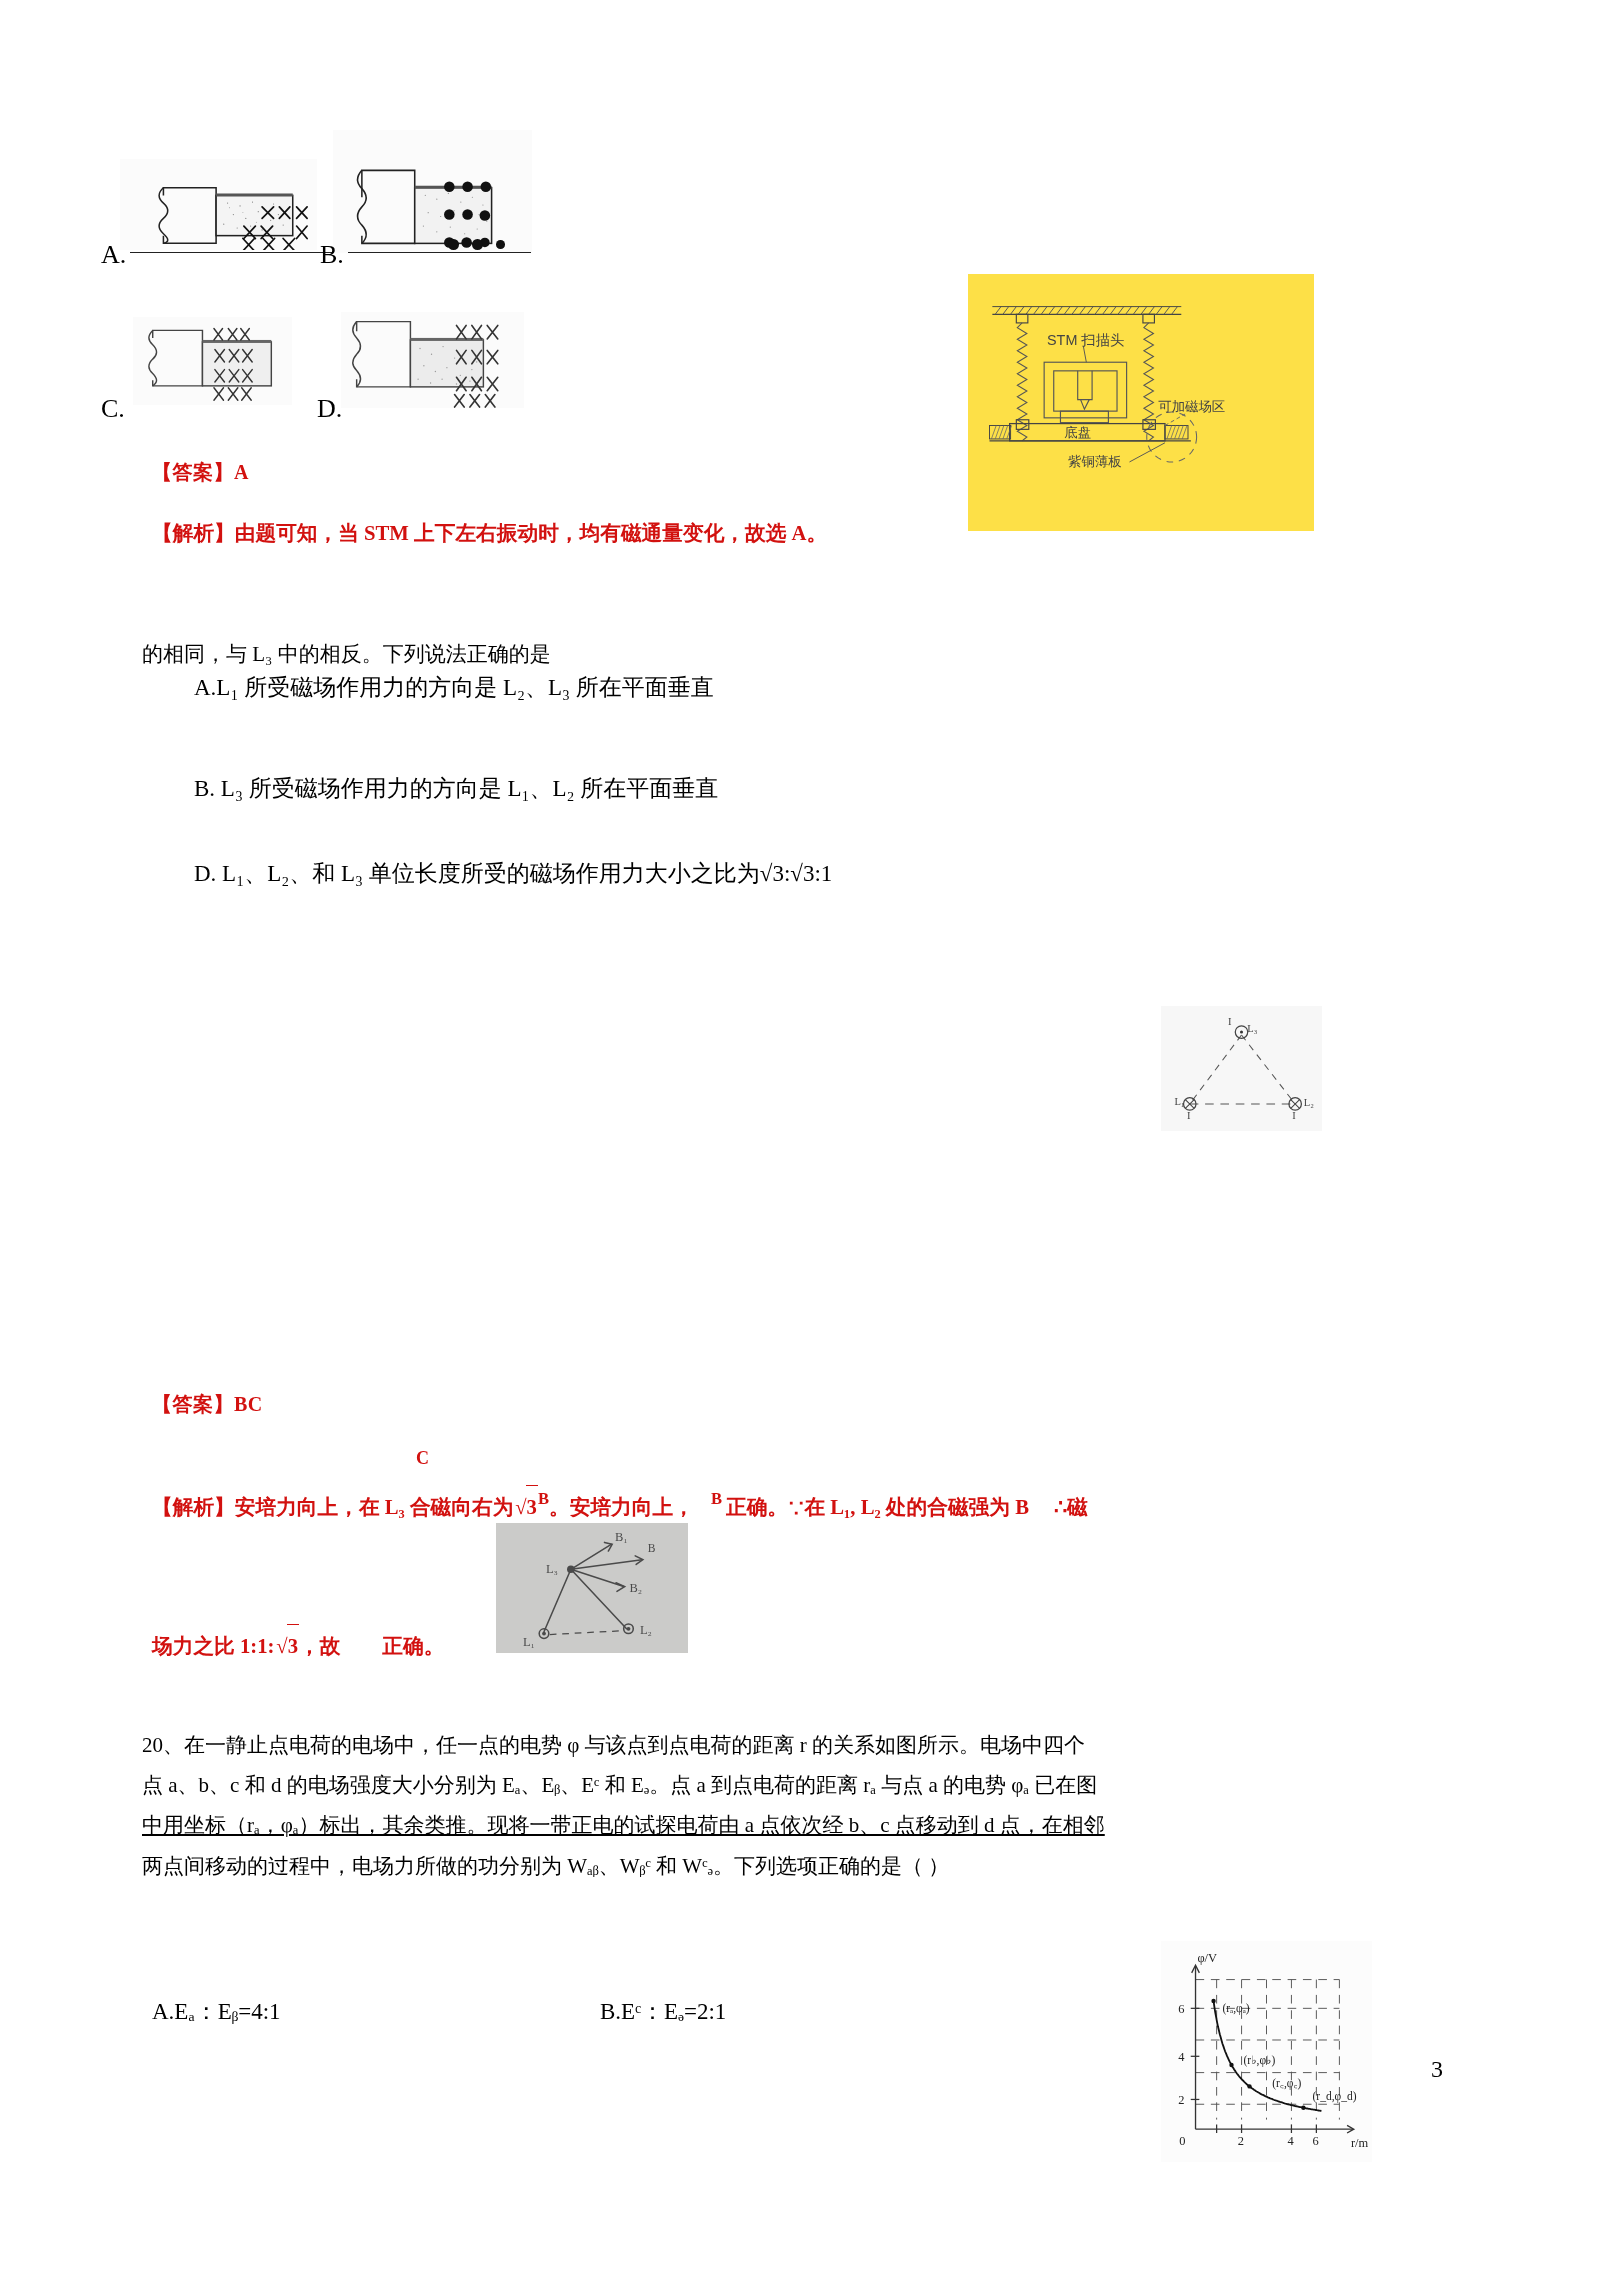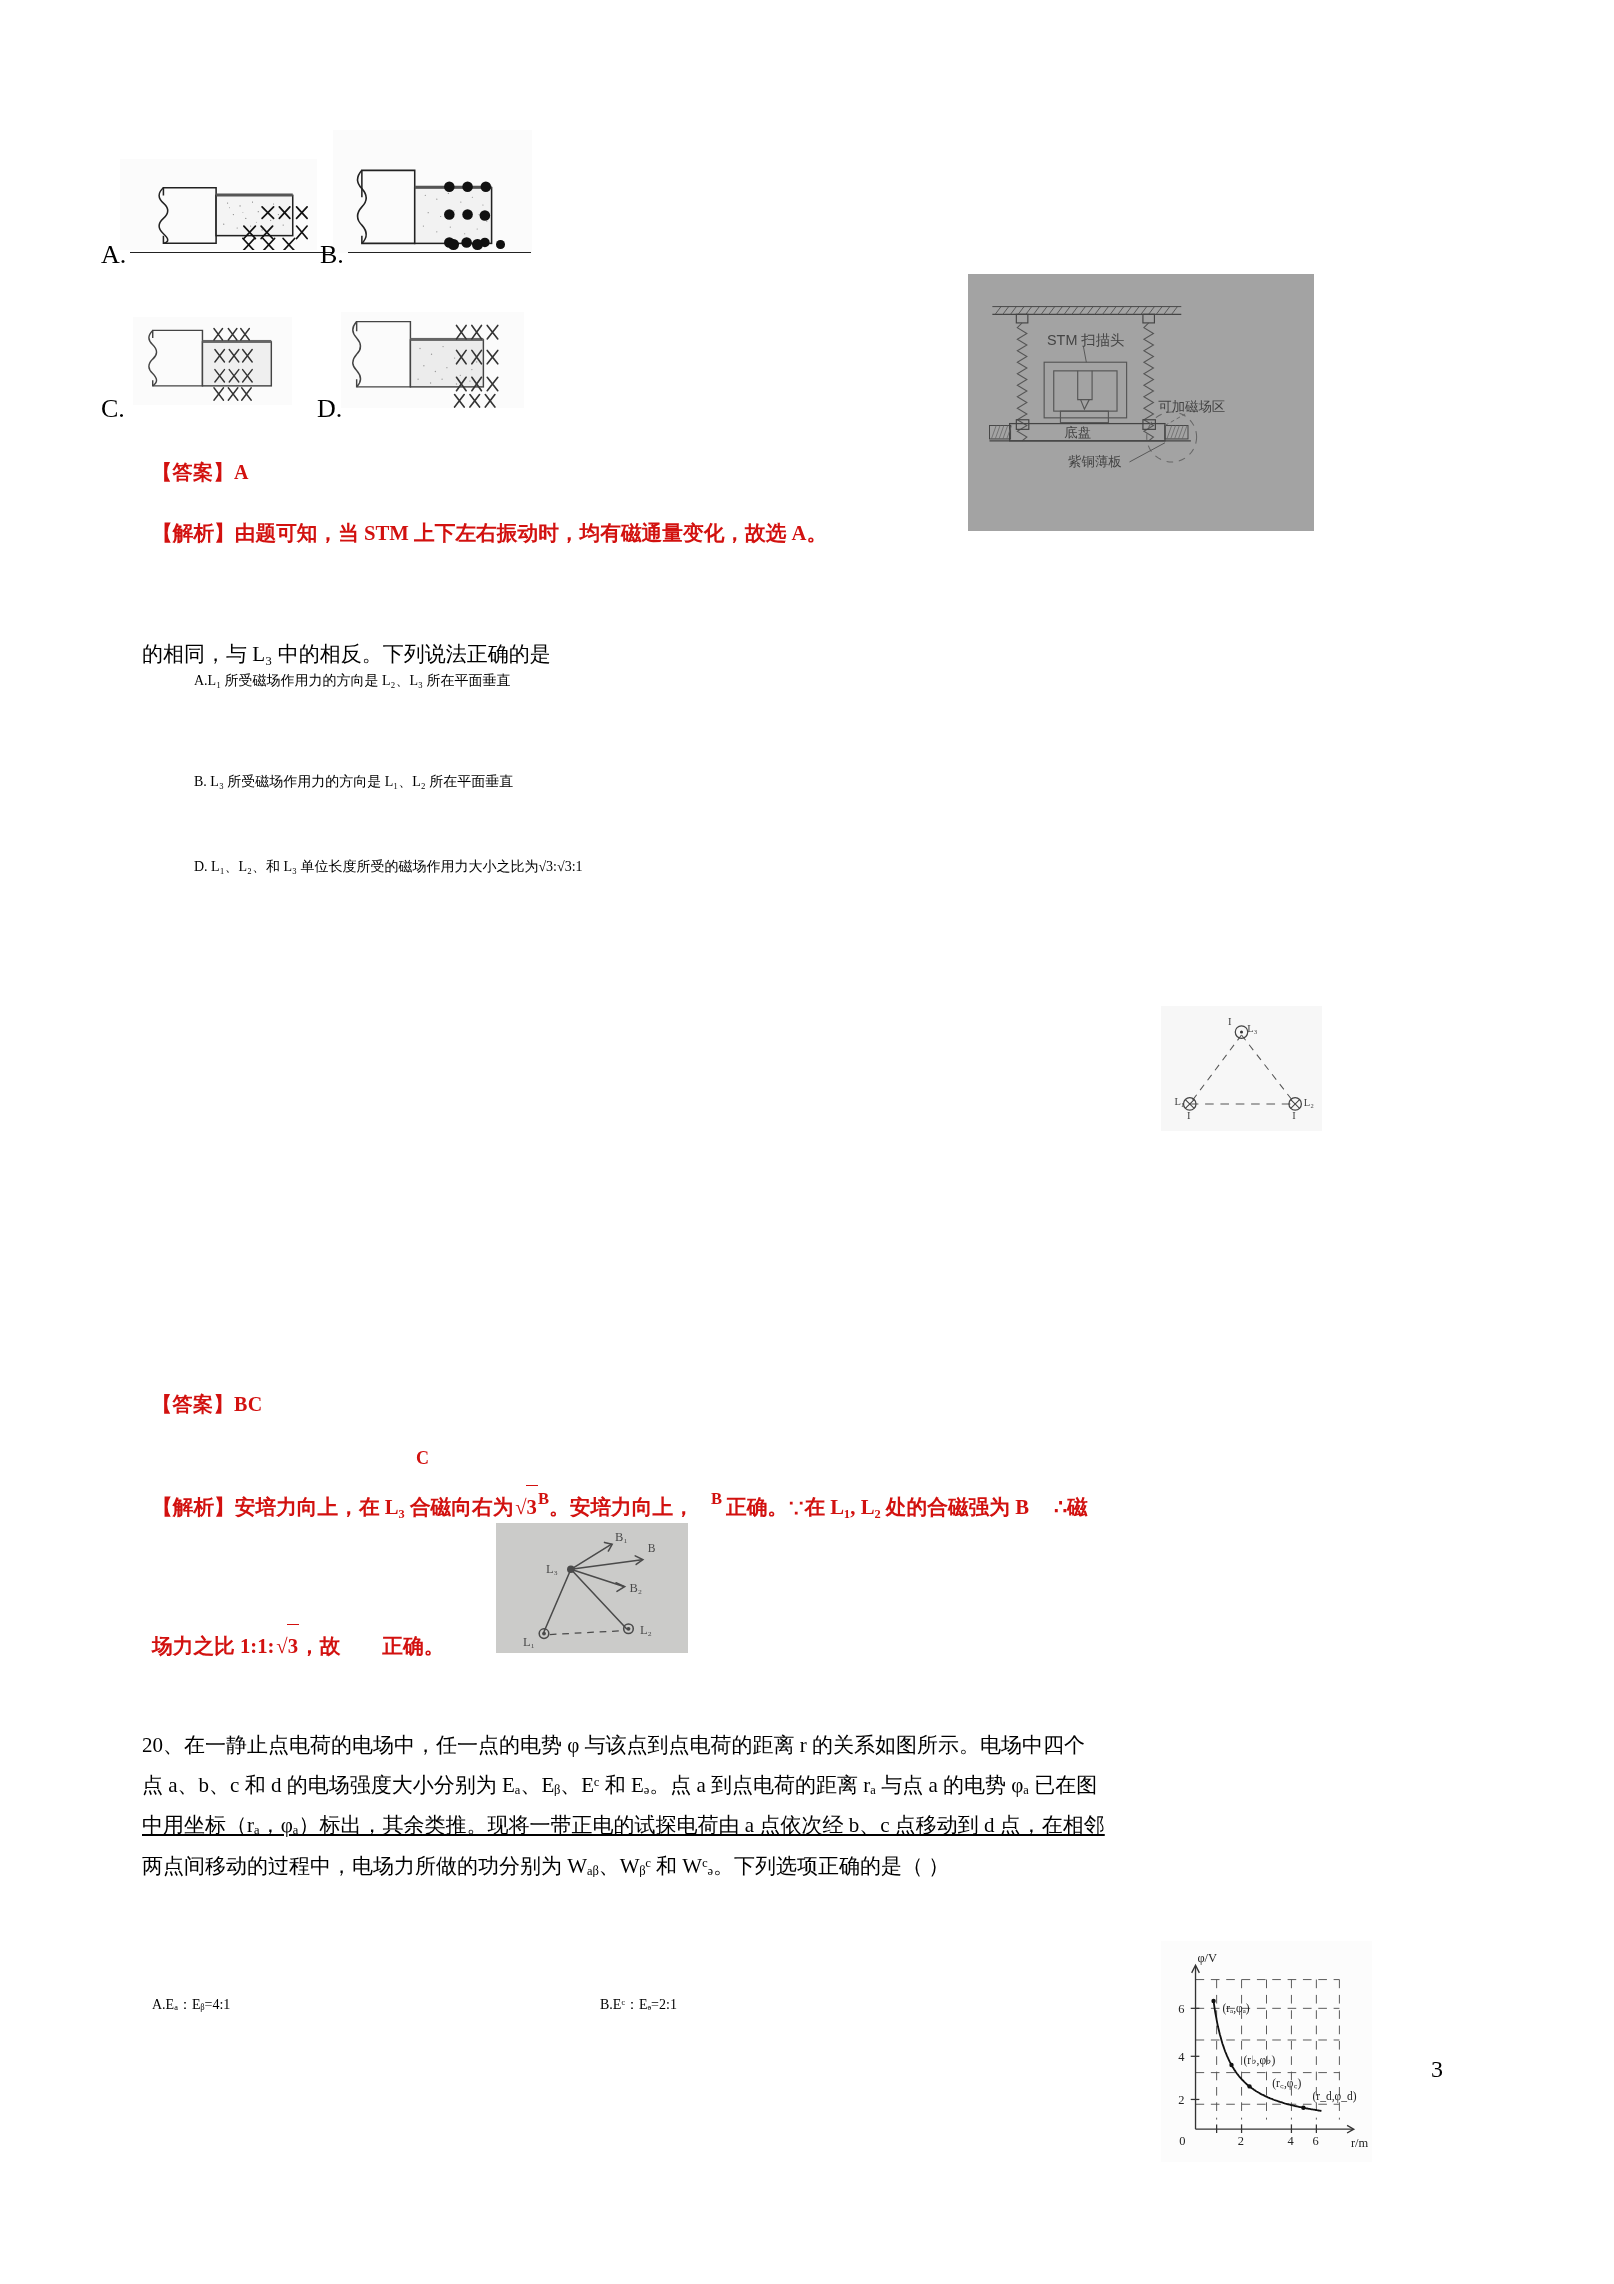--- a/index.html
+++ b/index.html
@@ -18,28 +18,28 @@
 
   .underline-a{position:absolute;border-top:1.5px solid #222;}
 
   
   .red{color:#d2110f;font-weight:bold;}
   .ans{position:absolute;font-size:20px;letter-spacing:0.5px;}
   .para{position:absolute;font-size:20.7px;line-height:42px;}
 
   
   .qtext{position:absolute;font-size:21px;line-height:50px;}
-  .opt{position:absolute;font-size:14px;}
+  .opt{position:absolute;font-size:23px;}
 
   .sqrt{display:inline-block;position:relative;padding-left:1.9px;}
   .sqrt::before{content:"\221A";font-size:1em;}
   .sqrt > .rad{border-top:1.1px solid currentColor;padding:0 1px 0 1px;margin-left:-1px;display:inline-block;}
 
   
-  .sketch{position:absolute;background:#a3a3a3;overflow:hidden;}
+  .sketch{position:absolute;background:#fde047;overflow:hidden;}
   .sketch svg{display:block;}
   .photo{position:absolute;background:#c9c9c7;overflow:hidden;}
 
   .pagenum{position:absolute;font-size:24px;}
 </style>
 </head>
 <body>
 
 <div class="page">
 

